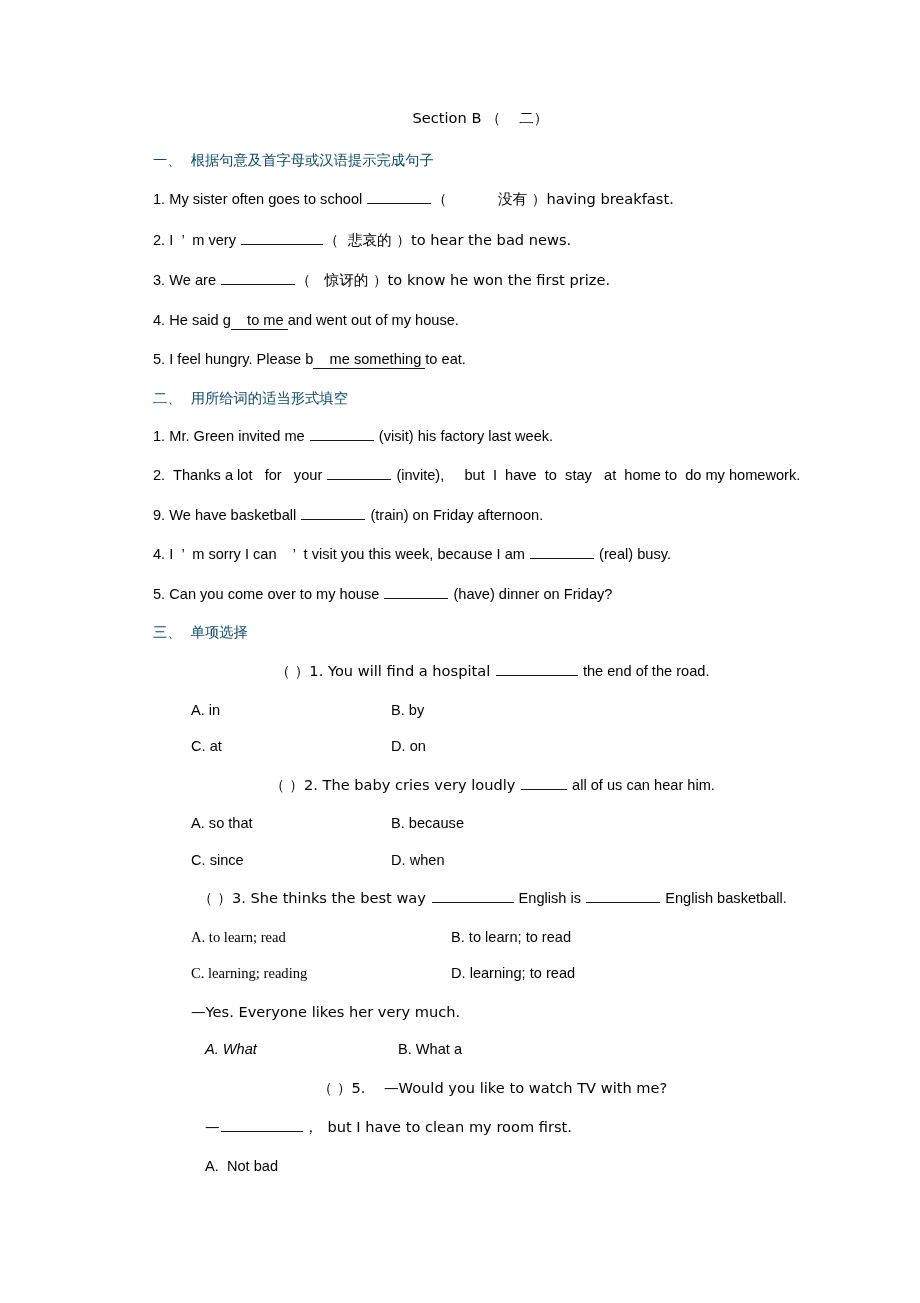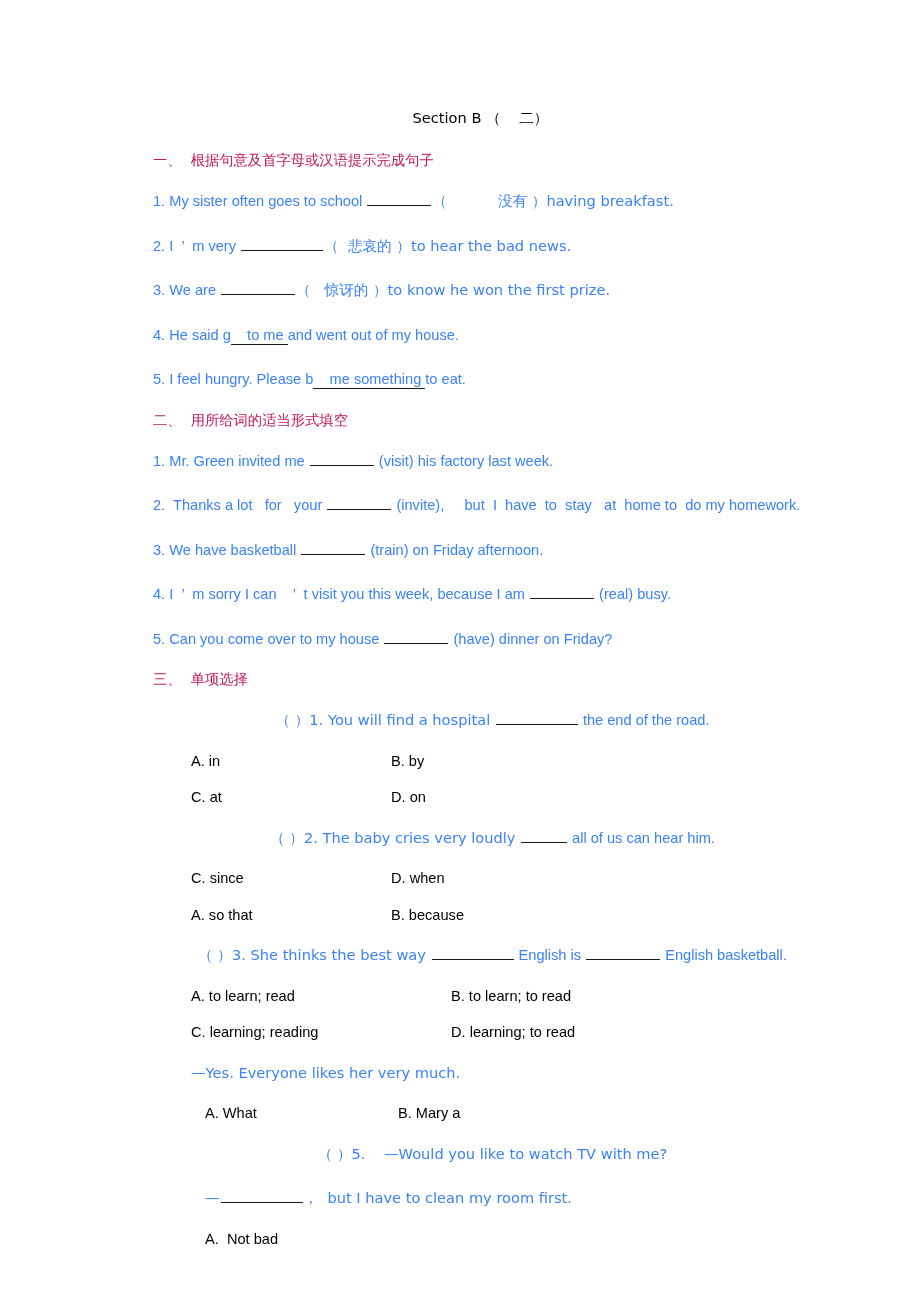--- a/index.html
+++ b/index.html
@@ -27,36 +27,36 @@
   .doc {
     position: absolute;
     left: 140px;
     top: 110px;
     width: 655px;
   }
 
   
   .ln {
     font-size: 14.6px;
-    line-height: 24px;
-    color: #3b82f6;
+    line-height: 19px;
+    color: #000000;
     white-space: pre-wrap;
     margin: 0 0 20.5px 0;
   }
   .title {
     text-align: center;
     font-size: 14.6px;
     line-height: 16px;
     margin: 0 0 26px 0;
     white-space: pre;
   }
   .cn-head {
     font-size: 14.3px;
     line-height: 16px;
-    color: #be185d;
+    color: #0c4a6e;
     margin: 0 0 21px 0;
     white-space: pre;
     font-family: "DejaVu Sans", "Liberation Sans", sans-serif;
   }
   .cn {
     font-family: "DejaVu Sans", "Liberation Sans", sans-serif;
   }
 
   
   .blank {
@@ -86,22 +86,22 @@
     white-space: pre;
   }
   .opts .oa {
     display: inline-block;
     width: 200px;
   }
   .indent-1 { padding-left: 24px; text-align: center; }
   .indent-2 { padding-left: 38px; }
   .indent-3 { padding-left: 52px; }
 
-  .opts.wide .oa { width: 260px; }
-  .opts.wide2 .oa { width: 193px; }
+  .opts.wide .oa { width: 260px; font-family: Liberation Serif, serif; }
+  .opts.wide2 .oa { width: 193px; font-style: italic; }
 </style>
 </head>
 <body>
 
 <div class="page">
   <div class="doc">
 
     <div class="title cn">Section B （    二）</div>
 
     <div class="cn-head">一、  根据句意及首字母或汉语提示完成句子</div>
@@ -115,41 +115,41 @@
     <div class="ln"><span>4. He said g</span><span class="uline">&nbsp;&nbsp;&nbsp;&nbsp;<span>to me </span></span><span>and went out of my house.</span></div>
 
     <div class="ln"><span>5. I feel hungry. Please b</span><span class="uline">&nbsp;&nbsp;&nbsp;&nbsp;<span>me something </span></span><span>to eat.</span></div>
 
     <div class="cn-head">二、  用所给词的适当形式填空</div>
 
     <div class="ln"><span>1. Mr. Green invited me </span><span class="blank b-lg"></span><span> (visit) his factory last week.</span></div>
 
     <div class="ln"><span>2.  Thanks a lot   for   your </span><span class="blank b-lg"></span><span> (invite),     but  I  have  to  stay   at  home to  do my homework.</span></div>
 
-    <div class="ln"><span>3. We have basketball </span><span class="blank b-lg"></span><span> (train) on Friday afternoon.</span></div>
+    <div class="ln"><span>9. We have basketball </span><span class="blank b-lg"></span><span> (train) on Friday afternoon.</span></div>
 
     <div class="ln"><span>4. I  ’  m sorry I can    ’  t visit you this week, because I am </span><span class="blank b-lg"></span><span> (real) busy.</span></div>
 
     <div class="ln"><span>5. Can you come over to my house </span><span class="blank b-lg"></span><span> (have) dinner on Friday?</span></div>
 
     <div class="cn-head">三、  单项选择</div>
 
     <div class="ln indent-1"><span class="cn">（ ）1. You will find a hospital </span><span class="blank b-xxl"></span><span> the end of the road.</span></div>
     <div class="opts indent-2"><span class="oa">A. in</span><span>B. by</span></div>
     <div class="opts indent-2"><span class="oa">C. at</span><span>D. on</span></div>
 
     <div class="ln indent-1"><span class="cn">（ ）2. The baby cries very loudly </span><span class="blank b-sm"></span><span> all of us can hear him.</span></div>
+    <div class="opts indent-2"><span class="oa">A. so that</span><span>B. because</span></div>
     <div class="opts indent-2"><span class="oa">C. since</span><span>D. when</span></div>
-    <div class="opts indent-2"><span class="oa">A. so that</span><span>B. because</span></div>
 
     <div class="ln indent-1"><span class="cn">（ ）3. She thinks the best way </span><span class="blank b-xxl"></span><span> English is </span><span class="blank b-xl"></span><span> English basketball.</span></div>
     <div class="opts wide indent-2"><span class="oa">A. to learn; read</span><span>B. to learn; to read</span></div>
     <div class="opts wide indent-2"><span class="oa">C. learning; reading</span><span>D. learning; to read</span></div>
 
     <div class="ln indent-2 cn">—Yes. Everyone likes her very much.</div>
-    <div class="opts wide2 indent-3"><span class="oa">A. What</span><span>B. Mary a</span></div>
+    <div class="opts wide2 indent-3"><span class="oa">A. What</span><span>B. What a</span></div>
 
     <div class="ln indent-1 cn">（ ）5.    —Would you like to watch TV with me?</div>
     <div class="ln indent-3"><span class="cn">—</span><span class="blank b-xxl"></span><span class="cn">，  but I have to clean my room first.</span></div>
     <div class="opts indent-3"><span class="oa">A.  Not bad</span></div>
 
   </div>
 </div>
 
 </body></html>

